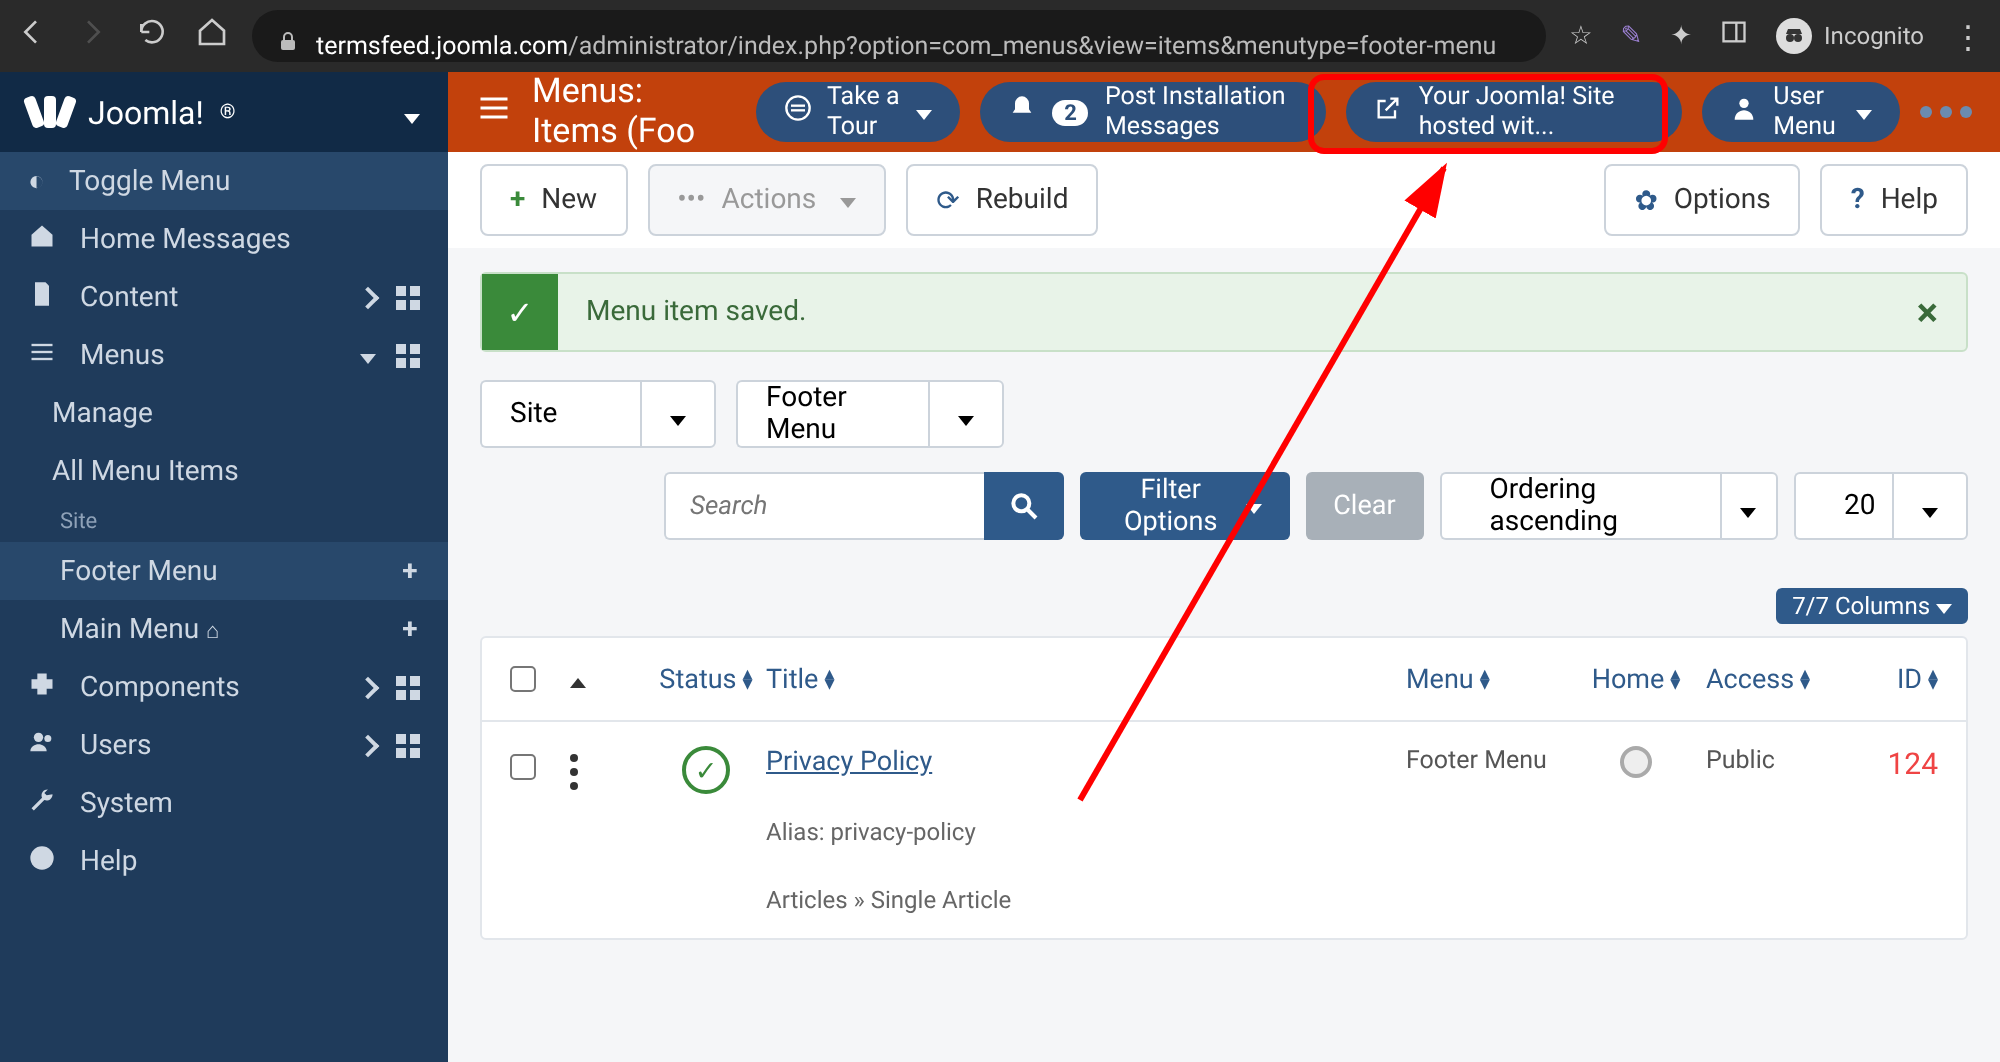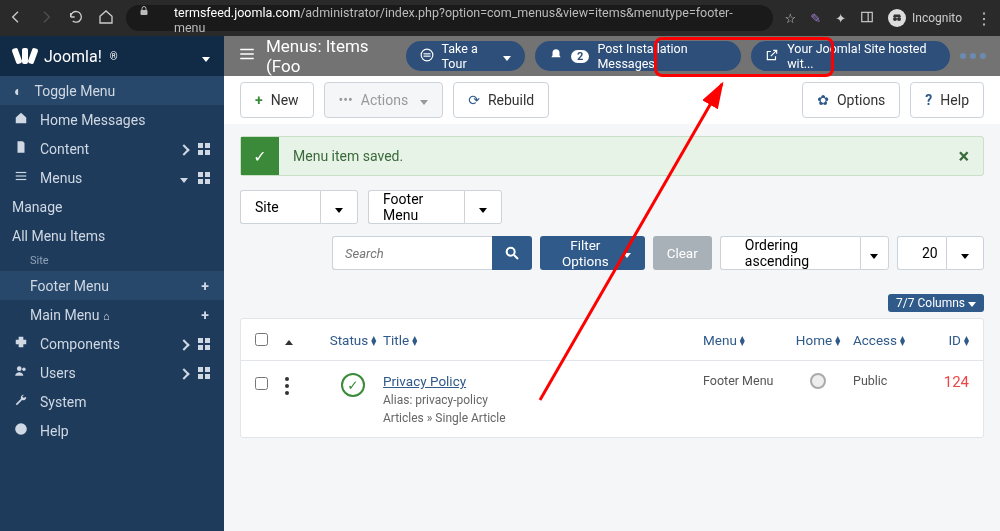--- a/index.html
+++ b/index.html
@@ -1,41 +1,41 @@
 <!DOCTYPE html>
 <html><head>
 <meta charset="utf-8">
 <style>
 *{box-sizing:border-box;margin:0;padding:0;font-family:-apple-system,BlinkMacSystemFont,"Segoe UI",Roboto,Arial,sans-serif}
 body{background:#fff;width:1000px;height:531px;overflow:hidden;position:relative}
 .browser-bar{height:36px;background:#2a2a2a;display:flex;align-items:center;padding:0 8px;color:#ccc;font-size:13px;gap:12px}
 .browser-bar .nav-icons{display:flex;gap:14px;align-items:center}
 .browser-bar svg{fill:#ccc}
-.url-bar{flex:1;background:#1a1a1a;border-radius:16px;height:26px;display:flex;align-items:flex-start;padding:0 12px;gap:24px;color:#bbb;font-size:12.5px}
+.url-bar{flex:1;background:#1a1a1a;border-radius:16px;height:26px;display:flex;align-items:flex-end;padding:0 12px;gap:8px;color:#bbb;font-size:12.5px}
 .url-host{color:#fff}
 .browser-right{display:flex;gap:14px;align-items:center}
 .incognito{display:flex;align-items:center;gap:6px;font-size:12px}
 .incognito-badge{width:18px;height:18px;background:#ddd;border-radius:50%;display:flex;align-items:center;justify-content:center}
 .app{display:flex;height:calc(531px - 36px)}
 .sidebar{width:224px;background:#1f3b5b;color:#cfd8e3;display:flex;flex-direction:column;font-size:14px}
 .brand{height:40px;background:#112a46;display:flex;align-items:center;padding:0 14px;color:#fff;font-size:16px;gap:8px}
 .brand-logo{display:flex;gap:2px}
 .brand-logo span{width:6px;height:16px;border-radius:2px;background:#fff;display:inline-block}
 .brand-logo span:nth-child(1){transform:rotate(-20deg)}
 .brand-logo span:nth-child(3){transform:rotate(20deg)}
 .side-item{display:flex;align-items:center;height:29px;padding:0 14px;gap:12px;cursor:pointer;position:relative}
 .side-item.active{background:#28486b}
 .side-item .r{margin-left:auto;display:flex;gap:10px;align-items:center}
-.sub-item{padding-left:12px;height:29px;display:flex;align-items:center;cursor:pointer}
+.sub-item{padding-left:26px;height:29px;display:flex;align-items:center;cursor:pointer}
 .sub-sep{padding:4px 30px;font-size:11px;color:#8fa2b8}
 .sub-menu-item{padding-left:30px;height:29px;display:flex;align-items:center;justify-content:space-between;padding-right:10px;cursor:pointer;background:#28486b}
 .sub-menu-item.inactive{background:transparent}
 .plus-box{width:18px;height:18px;display:flex;align-items:center;justify-content:center;color:#cfd8e3;font-size:14px;font-weight:bold}
 .main{flex:1;background:#fff;display:flex;flex-direction:column}
-.topbar{height:40px;background:#737373;display:flex;align-items:center;padding:0 14px;gap:10px;color:#fff;font-size:14px}
+.topbar{height:40px;background:#c2410c;display:flex;align-items:center;padding:0 14px;gap:10px;color:#fff;font-size:14px}
 .pill{background:#2d4f7a;border-radius:18px;height:30px;display:flex;align-items:center;padding:0 14px;font-size:12.5px;gap:8px;cursor:pointer}
 .pill .badge{background:#fff;color:#2d4f7a;border-radius:10px;padding:0 6px;font-size:11px;font-weight:bold}
 .title-area{display:flex;align-items:center;gap:10px;font-size:17px;margin-right:6px}
 .dots{margin-left:auto;display:flex;gap:4px;cursor:pointer}
 .dots span{width:6px;height:6px;background:#6b8bb0;border-radius:50%}
 .toolbar{height:48px;border-bottom:0;display:flex;align-items:center;padding:10px 16px;gap:10px;background:#fff}
 .btn{height:36px;border:1px solid #ccd3db;border-radius:4px;background:#fff;display:flex;align-items:center;padding:0 14px;gap:8px;font-size:14px;color:#333;cursor:pointer}
 .btn.disabled{color:#999;background:#f5f6f8}
 .btn .caret{margin-left:4px}
 .toolbar .spacer{flex:1}
@@ -73,21 +73,21 @@
 .col-menu{width:80px}
 .col-home{width:70px;justify-content:center}
 .col-access{width:76px}
 .col-id{width:40px;text-align:right;justify-content:flex-end}
 .trow{display:flex;padding:12px 14px;font-size:13.5px;align-items:flex-start}
 .trow .col-check input{margin-top:4px}
 .dotsv{display:flex;flex-direction:column;gap:3px;cursor:pointer;margin-top:4px}
 .dotsv span{width:4px;height:4px;background:#333;border-radius:50%}
 .status-ic{width:24px;height:24px;border:2px solid #3a8a3a;border-radius:50%;display:flex;align-items:center;justify-content:center;color:#3a8a3a;margin:0 auto}
 .link{color:#2f5a8a;text-decoration:underline;cursor:pointer}
-.meta{color:#666;font-size:12px;margin-top:4px}
+.meta{color:#666;font-size:12px;margin-top:20px}
 .home-radio{width:16px;height:16px;border:2px solid #aaa;border-radius:50%;background:#eee;margin:0 auto;cursor:pointer}
 .highlight-box{position:absolute;border:3px solid red;border-radius:8px;pointer-events:none}
 .arrow-line{position:absolute;pointer-events:none}
 .caret-down::after{content:"";display:inline-block;border-left:4px solid transparent;border-right:4px solid transparent;border-top:5px solid currentColor}
 .caret-up::after{content:"";display:inline-block;border-left:4px solid transparent;border-right:4px solid transparent;border-bottom:5px solid currentColor}
 .chev-r::after{content:"";display:inline-block;width:6px;height:6px;border-top:2px solid currentColor;border-right:2px solid currentColor;transform:rotate(45deg)}
 .grid-ic{display:inline-grid;grid-template-columns:5px 5px;grid-template-rows:5px 5px;gap:2px}
 .grid-ic span{background:currentColor}
 .sort-ic{font-size:10px;display:inline-flex;flex-direction:column;line-height:5px}
 </style>
@@ -275,20 +275,28 @@
             </svg></span>
         <span class="badge">2</span>
         <span>Post Installation Messages</span>
       </div>
       <div class="pill">
         <span><svg width="14" height="14" viewBox="0 0 24 24" fill="none" stroke="#fff" stroke-width="2">
               <path d="M14 4h6v6M20 4L10 14M18 14v6H4V6h6"></path>
             </svg></span>
         <span>Your Joomla! Site hosted wit...</span>
       </div>
+      <div class="pill">
+        <span><svg width="14" height="14" viewBox="0 0 24 24" fill="#fff">
+              <circle cx="12" cy="8" r="4"></circle>
+              <path d="M4 22c0-5 4-8 8-8s8 3 8 8z"></path>
+            </svg></span>
+        <span>User Menu</span>
+        <span class="caret-down"></span>
+      </div>
       <div class="dots">
           <span></span>
           <span></span>
           <span></span>
         </div>
     </div>
 
     <div class="toolbar">
       <div class="btn">
         <span style="color:#3a8a3a;font-weight:bold">+</span>

